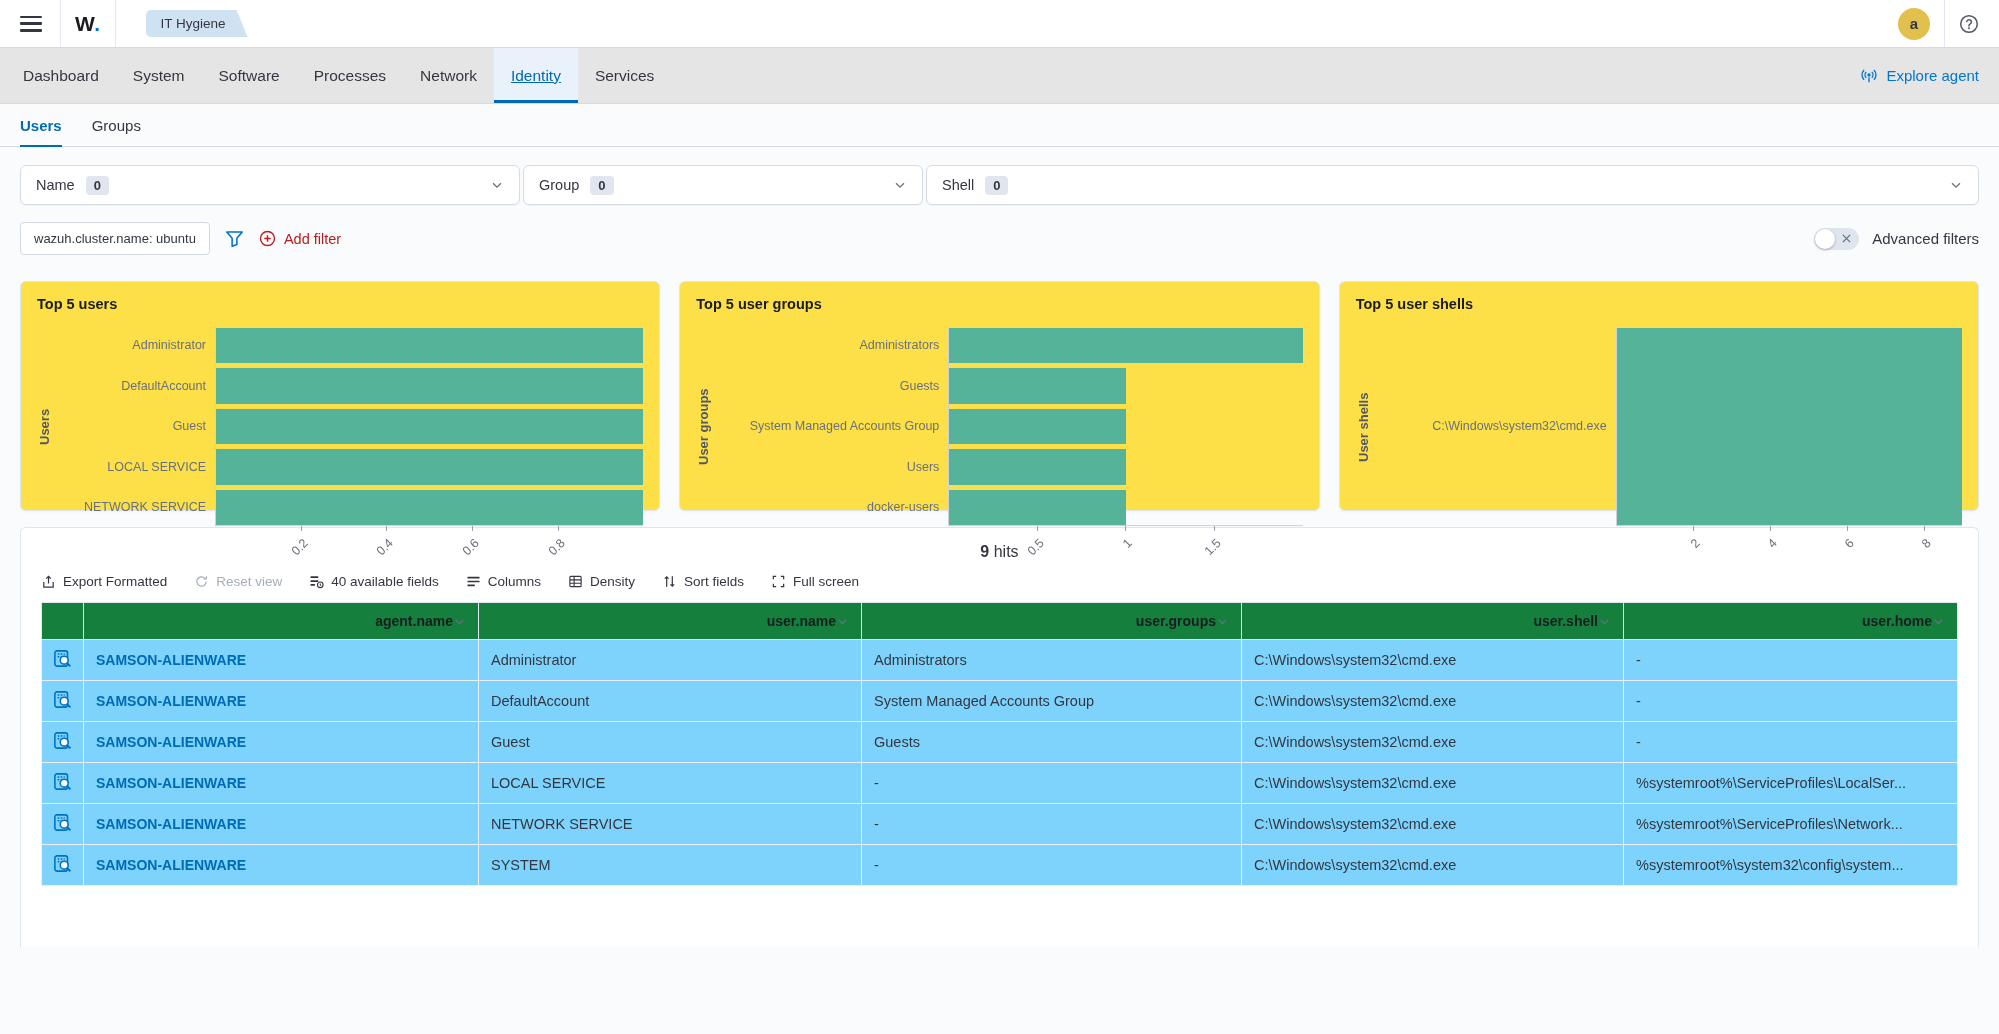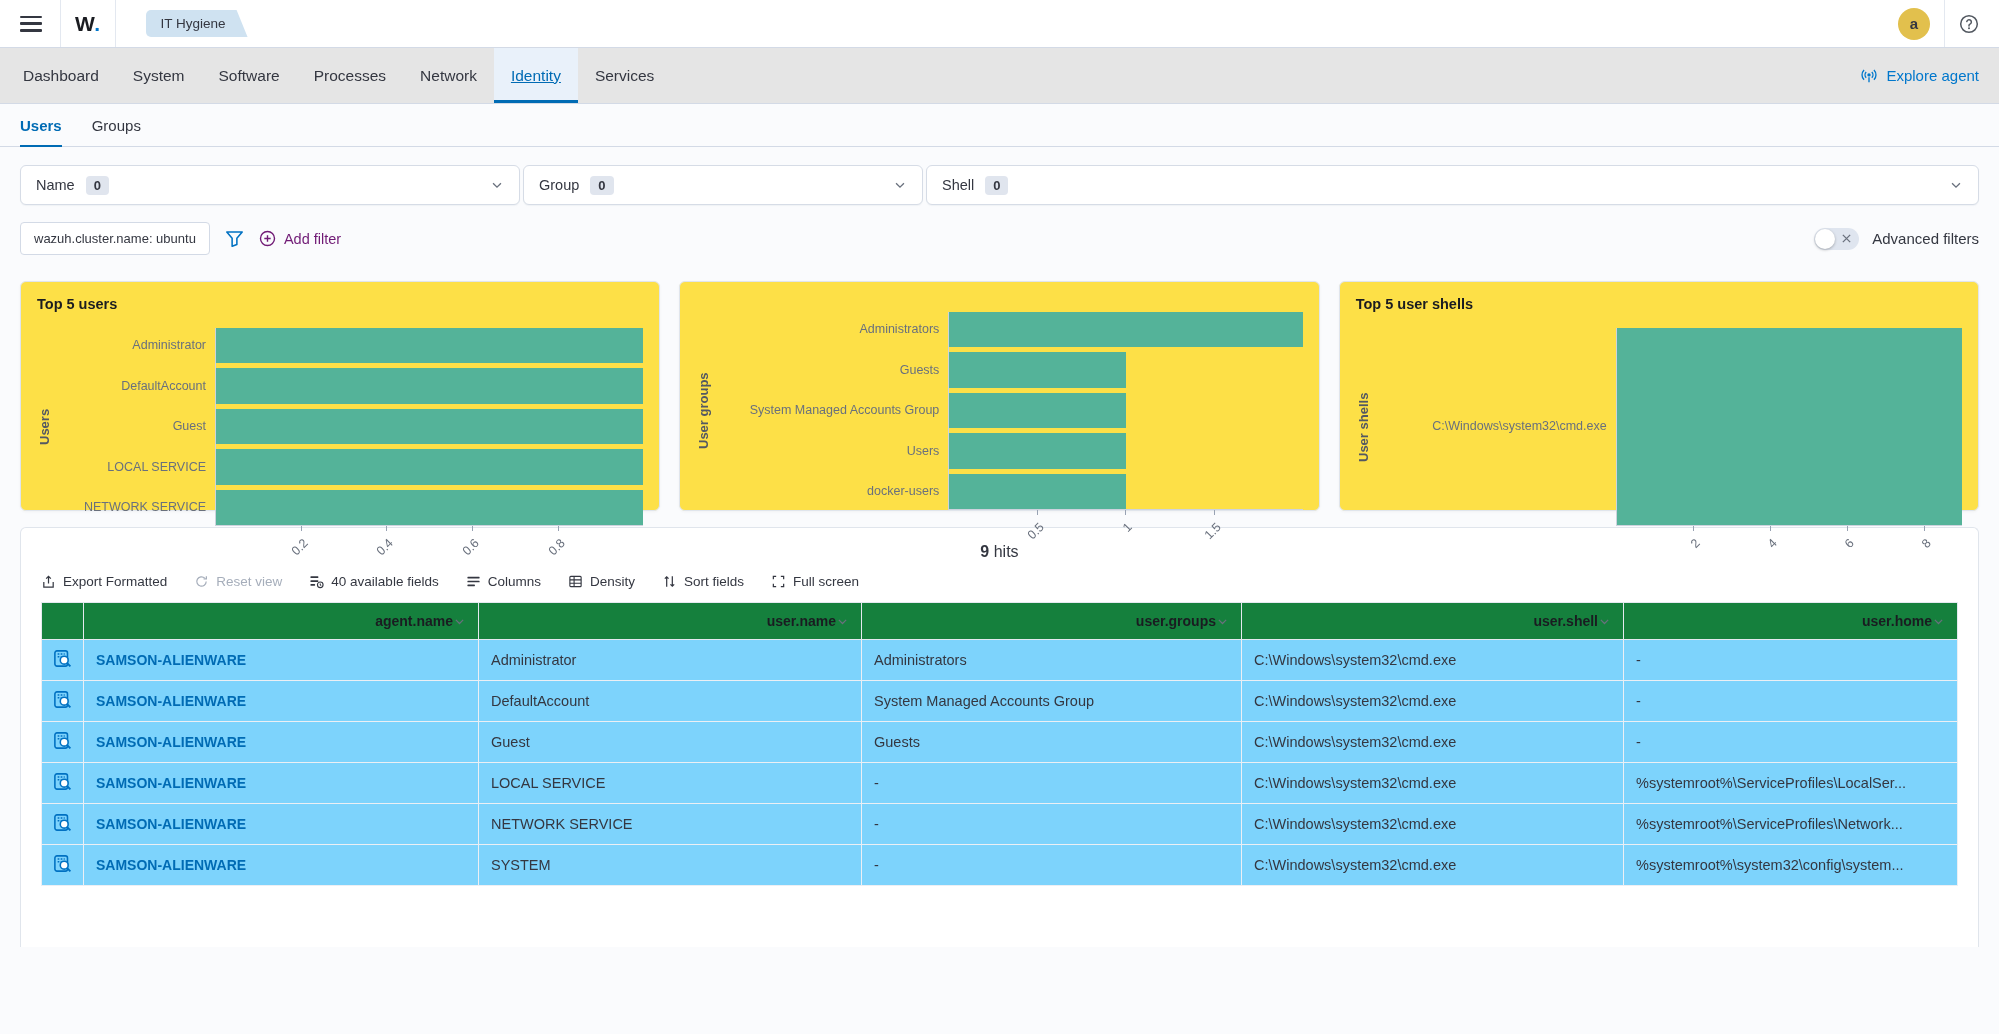--- a/index.html
+++ b/index.html
@@ -51,21 +51,21 @@
   .select .badge { margin-left:11px; background:#e0e5ee; border-radius:4px;
     padding:2px 8px; font-size:13px; font-weight:700; }
   .select .chev { margin-left:auto; color:#69707d; }
   .sel-name { width:500px; } .sel-group { width:400px; } .sel-shell { flex:1; }
 
   .pills-row { display:flex; align-items:center; margin-top:17px; gap:15px; }
   .pill { border:1px solid #d3dae6; background:#fff; border-radius:4px; height:33px;
     display:flex; align-items:center; padding:0 13px; font-size:13px; color:#343741;
     cursor:pointer; }
   .funnel { color:#0071c2; width:19px; height:19px; cursor:pointer; }
-  .add-filter { color:#701a75; font-size:14.5px; display:flex; align-items:center;
+  .add-filter { color:#b91c1c; font-size:14.5px; display:flex; align-items:center;
     gap:8px; cursor:pointer; }
   .adv-wrap { margin-left:auto; display:flex; align-items:center; gap:13px; }
   .switch { width:45px; height:22px; border-radius:11px; background:#dfe5ef;
     position:relative; cursor:pointer; }
   .switch .knob { width:20px; height:20px; border-radius:50%; background:#fff;
     position:absolute; left:1px; top:1px; box-shadow:0 1px 3px rgba(0,0,0,.28); }
   .switch .x { position:absolute; right:6px; top:4px; width:13px; height:13px; color:#69707d; }
   .adv-label { font-size:15px; color:#343741; }
 
   
@@ -272,20 +272,21 @@
               </div>
               <div class="tick" style="left: 80%;">
                 <div class="tick-mark"></div>
                 <div class="tick-label">0.8</div>
               </div>
             </div>
           </div>
       </div>
     </div>
     <div class="chart-card">
+      <div class="chart-title">Top 5 user groups</div>
       <div class="chart-body">
         <div class="ylabel">User groups</div>
         <div class="plot" style="--lw:232px">
             <div class="plot-main">
               <div class="labels-col">
                 <div class="label-cell">Administrators</div>
                 <div class="label-cell">Guests</div>
                 <div class="label-cell">System Managed Accounts Group</div>
                 <div class="label-cell">Users</div>
                 <div class="label-cell">docker-users</div>

